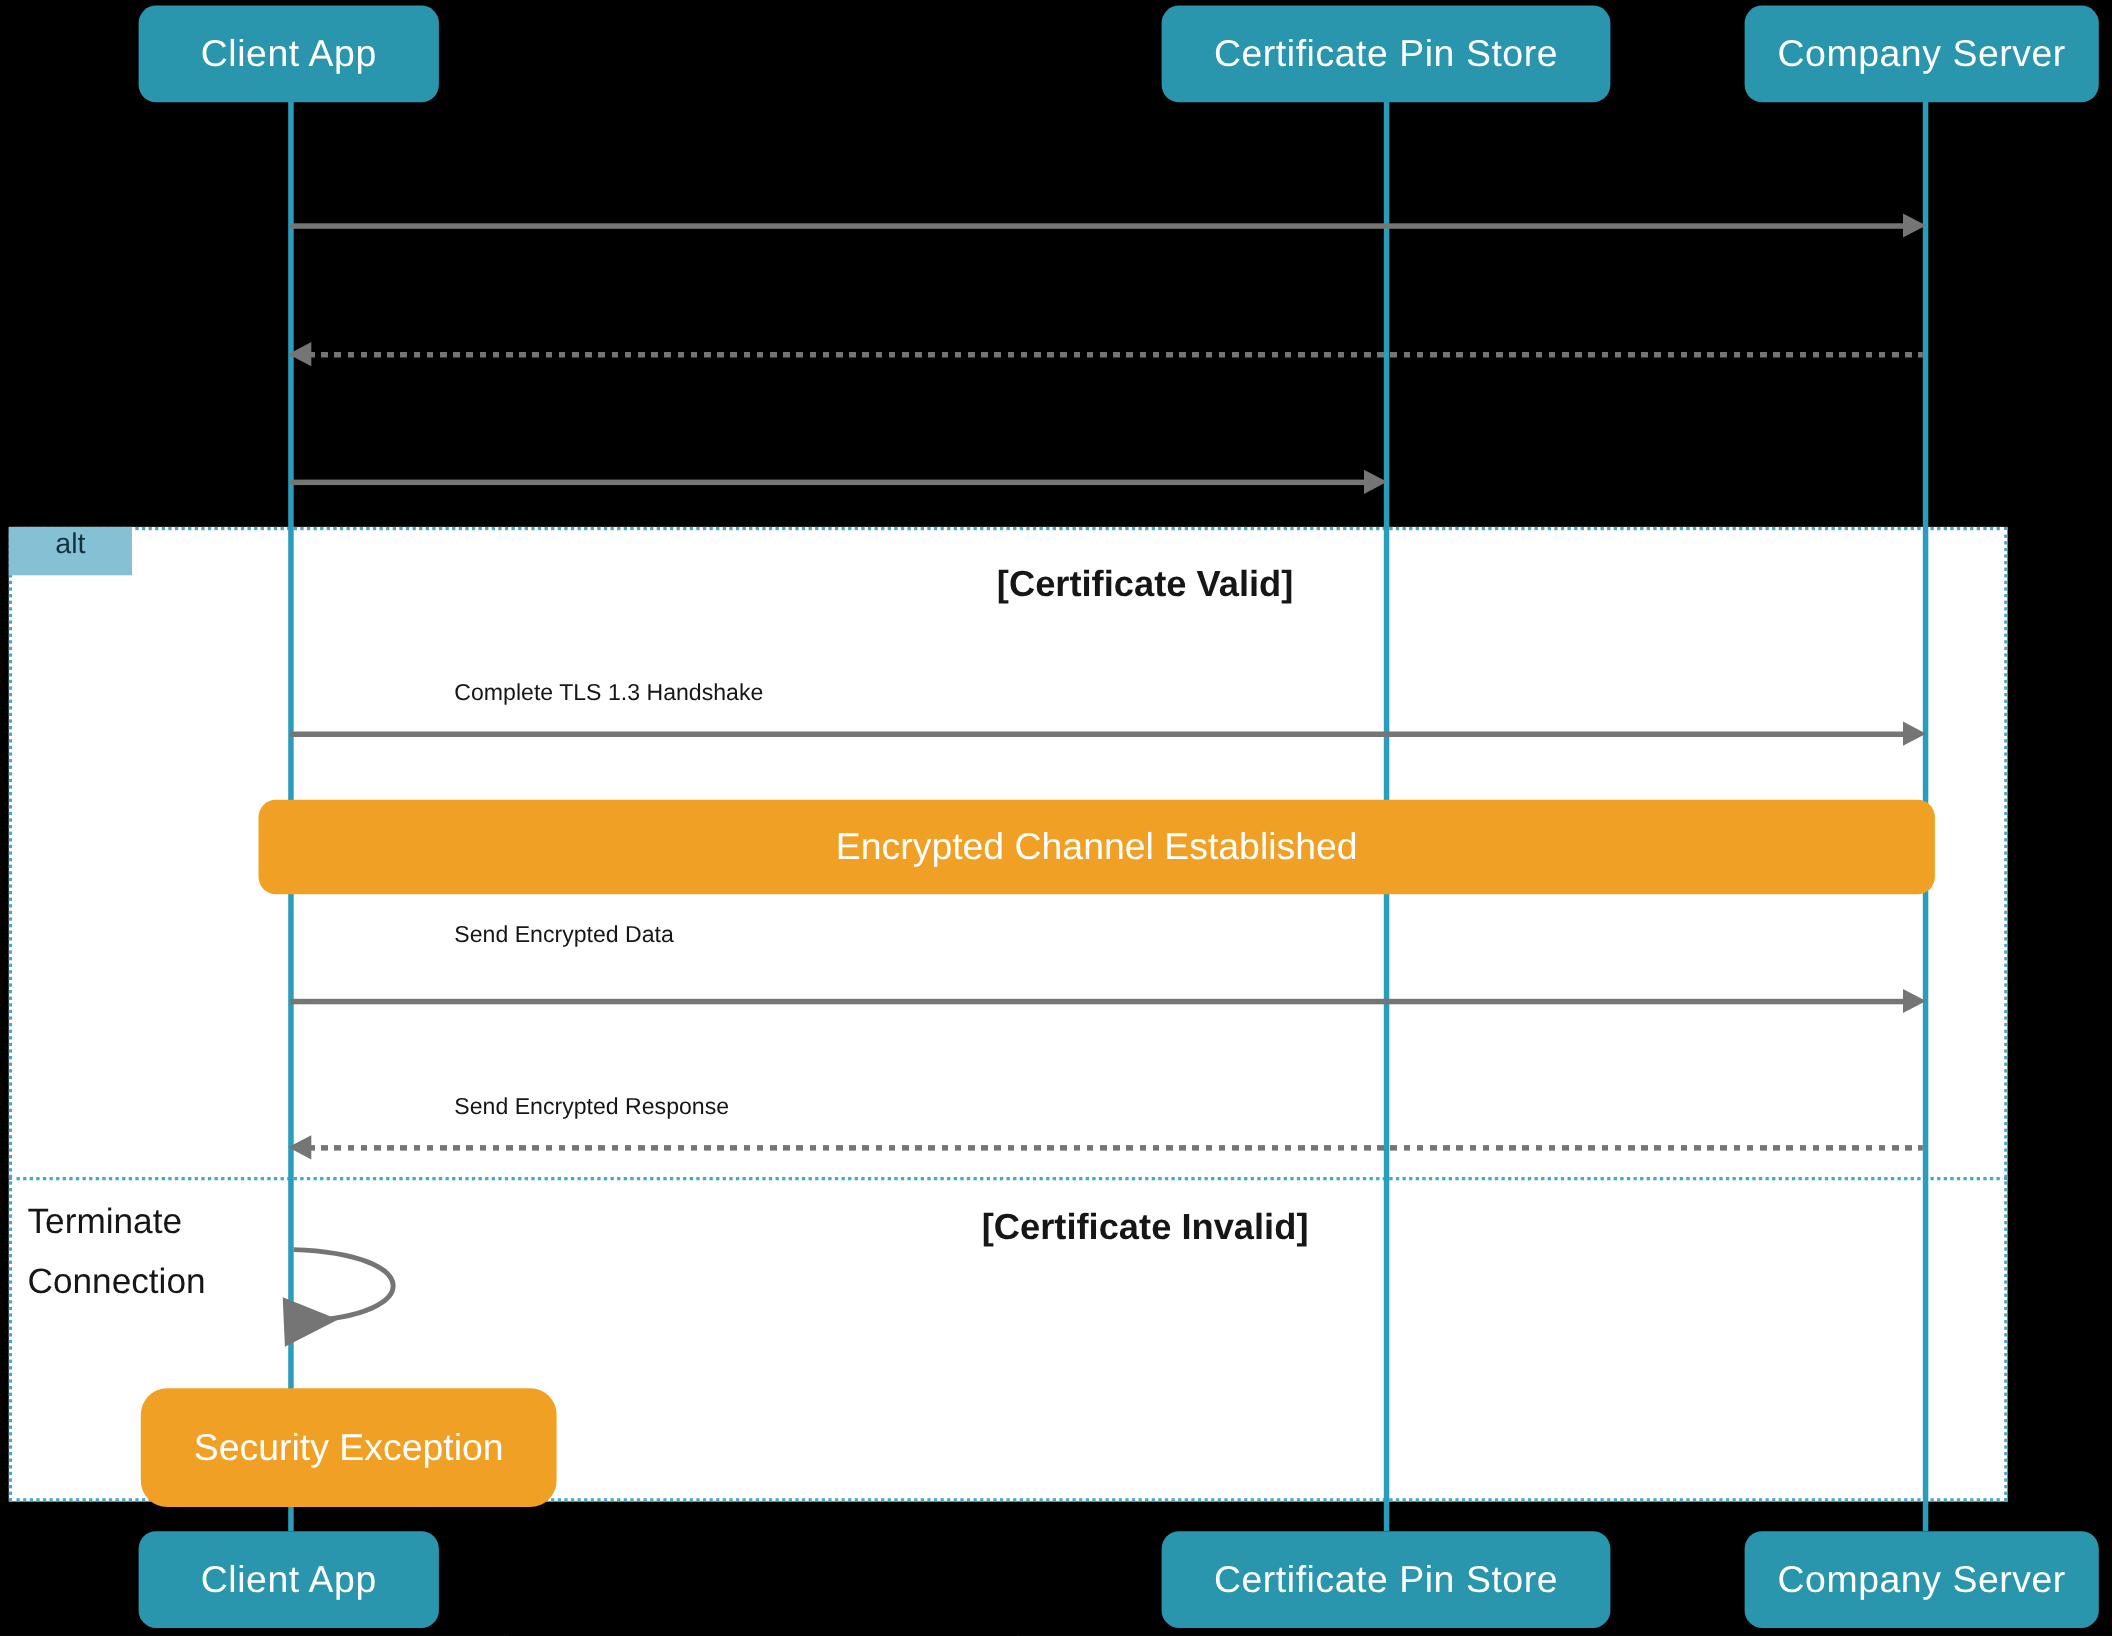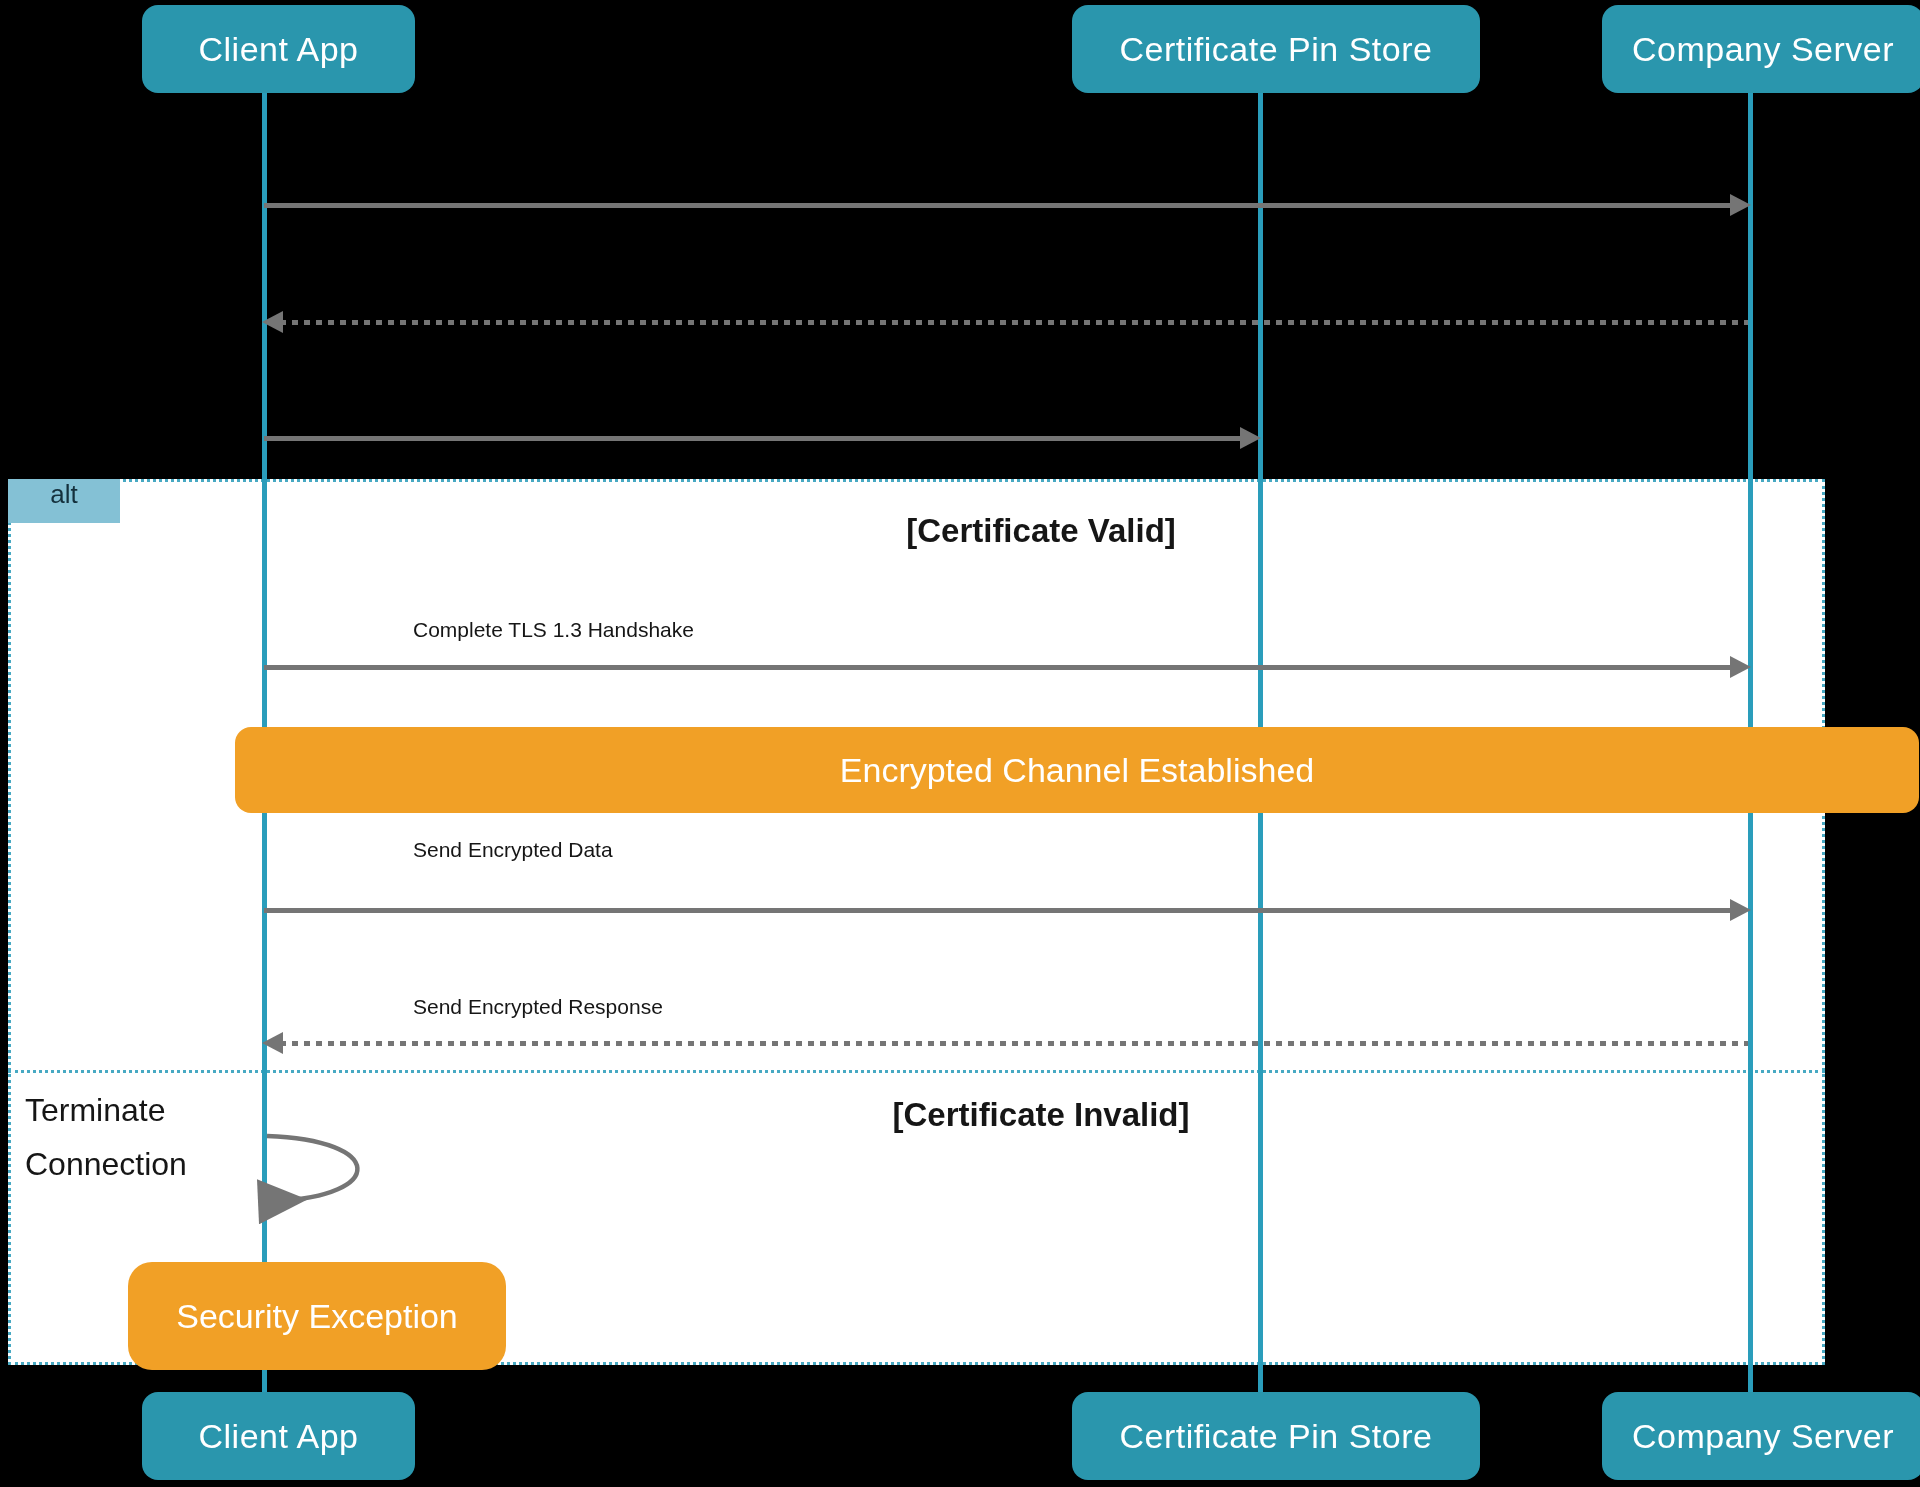--- a/index.html
+++ b/index.html
@@ -28,21 +28,21 @@
   
   .lifeline{
     position:absolute;top:92px;height:1300px;width:5px;
     background:var(--teal-line,#2a9dbb);z-index:3;
   }
   
   .actor{
     position:absolute;height:88px;border-radius:16px;
     background:var(--teal,#2a96ad);color:#fff;
     display:flex;align-items:center;justify-content:center;
-    font-size:34px;font-weight:500;letter-spacing:.5px;z-index:6;margin-left:16px;
+    font-size:34px;font-weight:500;letter-spacing:.5px;z-index:6;
   }
   
   .msg-line{position:absolute;height:5px;z-index:4;}
   .msg-line.solid{background:var(--arrow-gray,#757575);}
   .msg-line.dotted{
     background:repeating-linear-gradient(to right,
       var(--arrow-gray,#757575) 0 6px, transparent 6px 12px);
   }
   .head{position:absolute;width:0;height:0;z-index:4;
     border-top:11px solid transparent;border-bottom:11px solid transparent;}
@@ -60,21 +60,21 @@
     position:absolute;left:25px;top:1083px;width:205px;
     font-size:32px;line-height:54px;color:var(--text-dark,#161616);z-index:4;
   }
   .self-loop{position:absolute;left:264px;top:1130px;overflow:visible;z-index:4;}
   
   .note{
     position:absolute;background:var(--orange,#f1a026);
     color:var(--note-text,#fff);display:flex;align-items:center;justify-content:center;
     font-size:34px;font-weight:500;z-index:5;
   }
-  .note-channel{left:235px;top:727px;width:1684px;height:86px;border-radius:16px;}
+  .note-channel{left:235px;top:727px;width:1524px;height:86px;border-radius:16px;}
   .note-exception{left:128px;top:1262px;width:378px;height:108px;border-radius:24px;}
 </style>
 </head>
 <body>
 
 <div id="stage">
 
   <div class="alt-frame"></div>
   <div class="alt-divider"></div>
 

